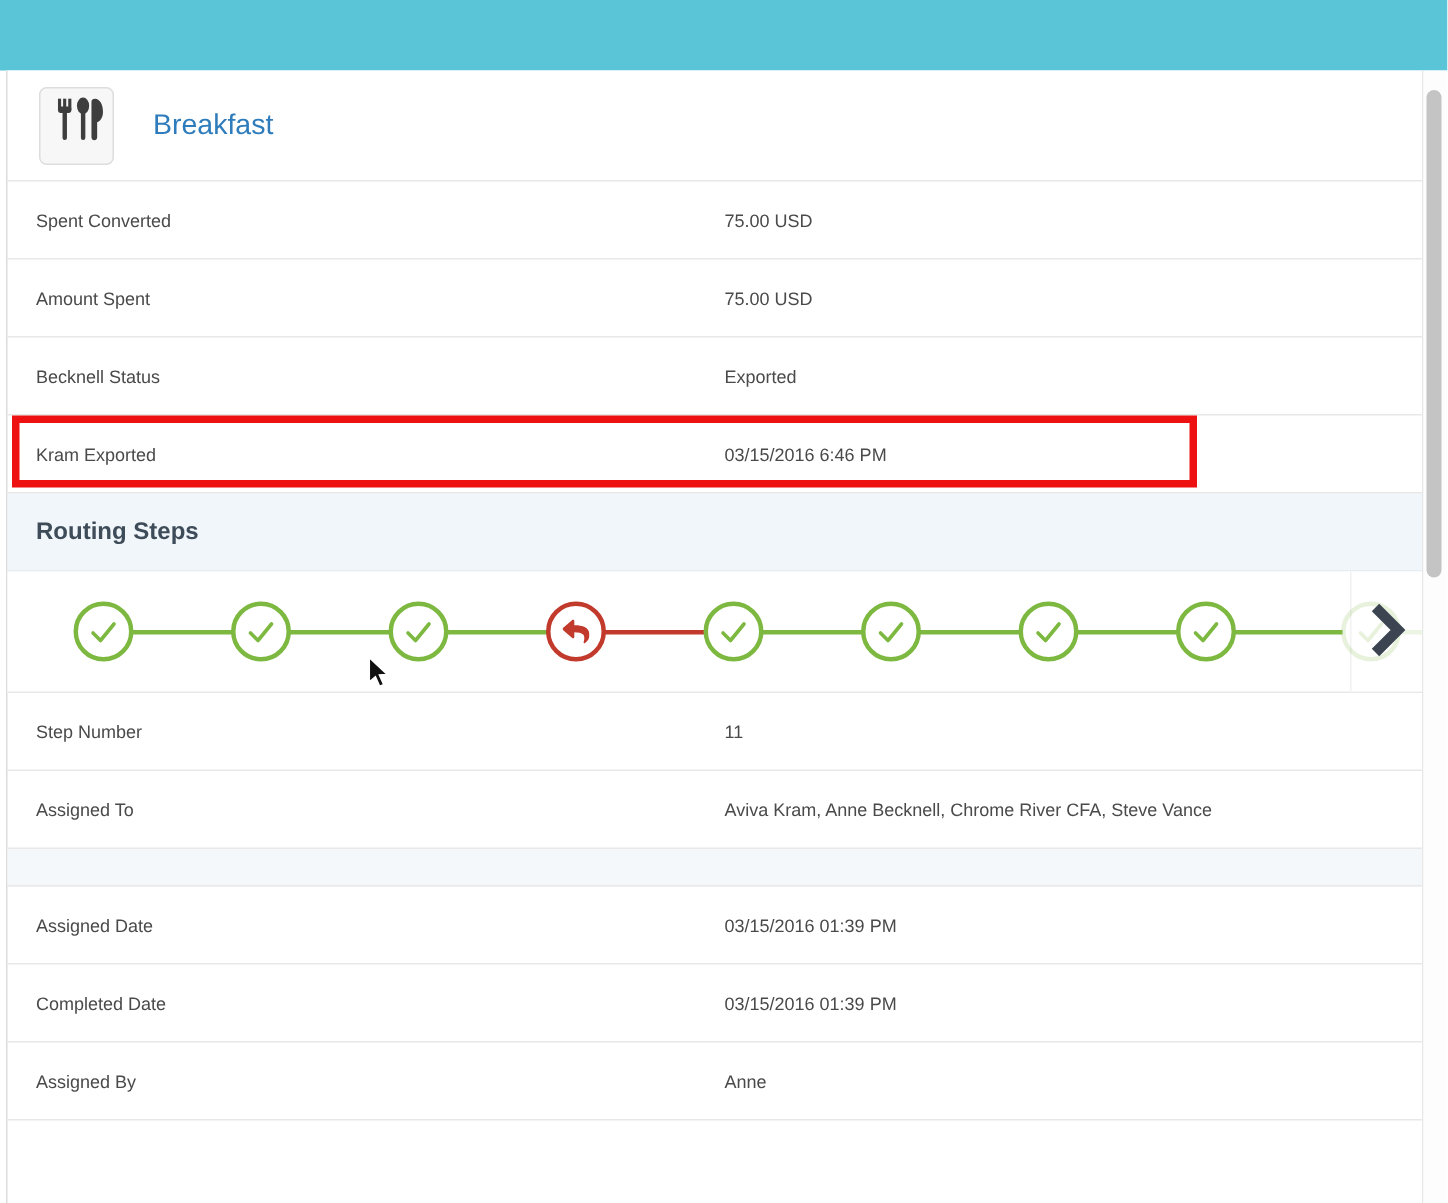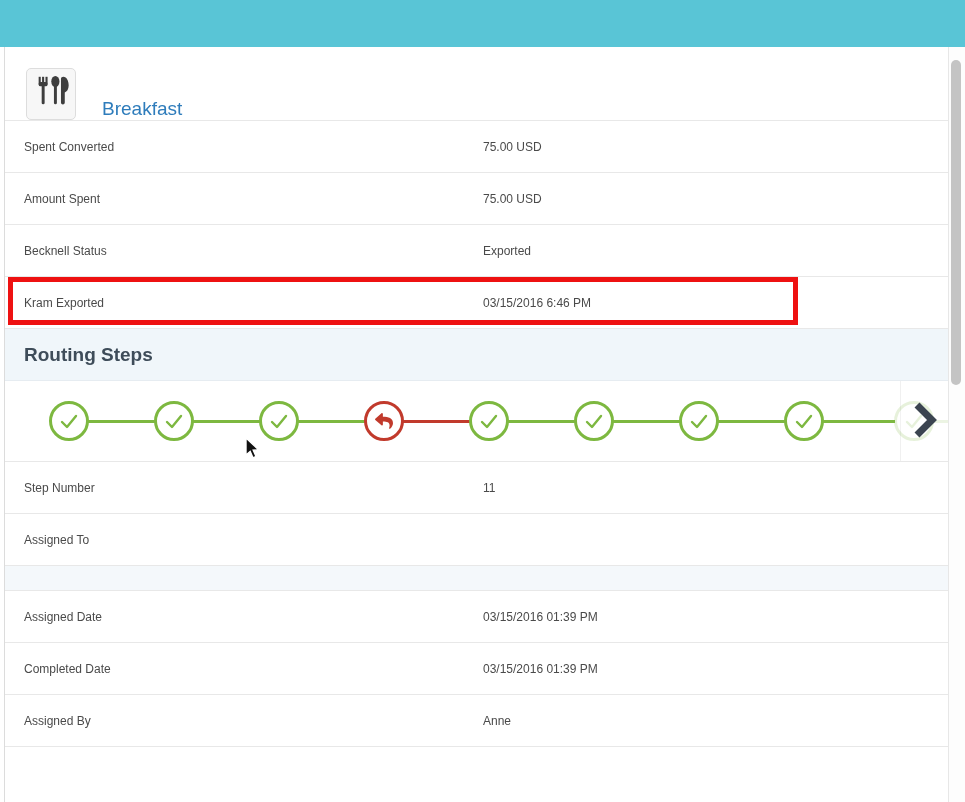--- a/index.html
+++ b/index.html
@@ -18,42 +18,42 @@
   }
   
   .content {
     position:absolute; left:4px; top:47px; width:945px; height:755px;
     background:#fff;
     border-left:1px solid #dcdcdc;
     border-right:1px solid #e7e7e7;
   }
   .title-row {
     height:74px; border-bottom:1px solid #e8e8e8;
-    display:flex; align-items:flex-end; padding-left:21px;
+    display:flex; align-items:center; padding-left:21px;
   }
   .icon-box {
     width:50px; height:52px; background:#f7f7f7;
     border:1px solid #dddddd; border-radius:5px;
     display:flex; align-items:center; justify-content:center;
     flex:0 0 auto;
   }
   .expense-title {
     margin-left:26px; font-size:19px; color:#2e7cbb;
   }
   .row {
     height:52px; border-bottom:1px solid #e8e8e8;
     display:flex; align-items:center; position:relative;
     font-size:12px; color:#4a4a4a;
   }
   .row .lbl { position:absolute; left:19px; }
   .row .val { position:absolute; left:478px; }
   .section-header {
     height:52px; background:#f0f6fa; border-bottom:1px solid #e6ecf1;
     display:flex; align-items:center; padding-left:19px;
-    font-size:19px; font-weight:bold; color:#3e4c59;
+    font-size:16px; font-weight:bold; color:#3e4c59;
   }
   
   .stepper {
     position:relative; height:81px; border-bottom:1px solid #e8e8e8;
     background:#fff; overflow:hidden;
   }
   .seg { position:absolute; top:39px; height:3px; z-index:1; }
   .step-circle {
     position:absolute; top:20px; width:40px; height:40px;
     border-radius:50%; background:#fff; border:3px solid #7db840;
@@ -209,20 +209,21 @@
       </span>
     </button>
   </div>
 
   <div class="row">
     <span class="lbl">Step Number</span>
     <span class="val">11</span>
   </div>
   <div class="row">
     <span class="lbl">Assigned To</span>
+    <span class="val">Aviva Kram, Anne Becknell, Chrome River CFA, Steve Vance</span>
   </div>
 
   <div class="spacer-band"></div>
 
   <div class="row">
     <span class="lbl">Assigned Date</span>
     <span class="val">03/15/2016 01:39 PM</span>
   </div>
   <div class="row">
     <span class="lbl">Completed Date</span>

